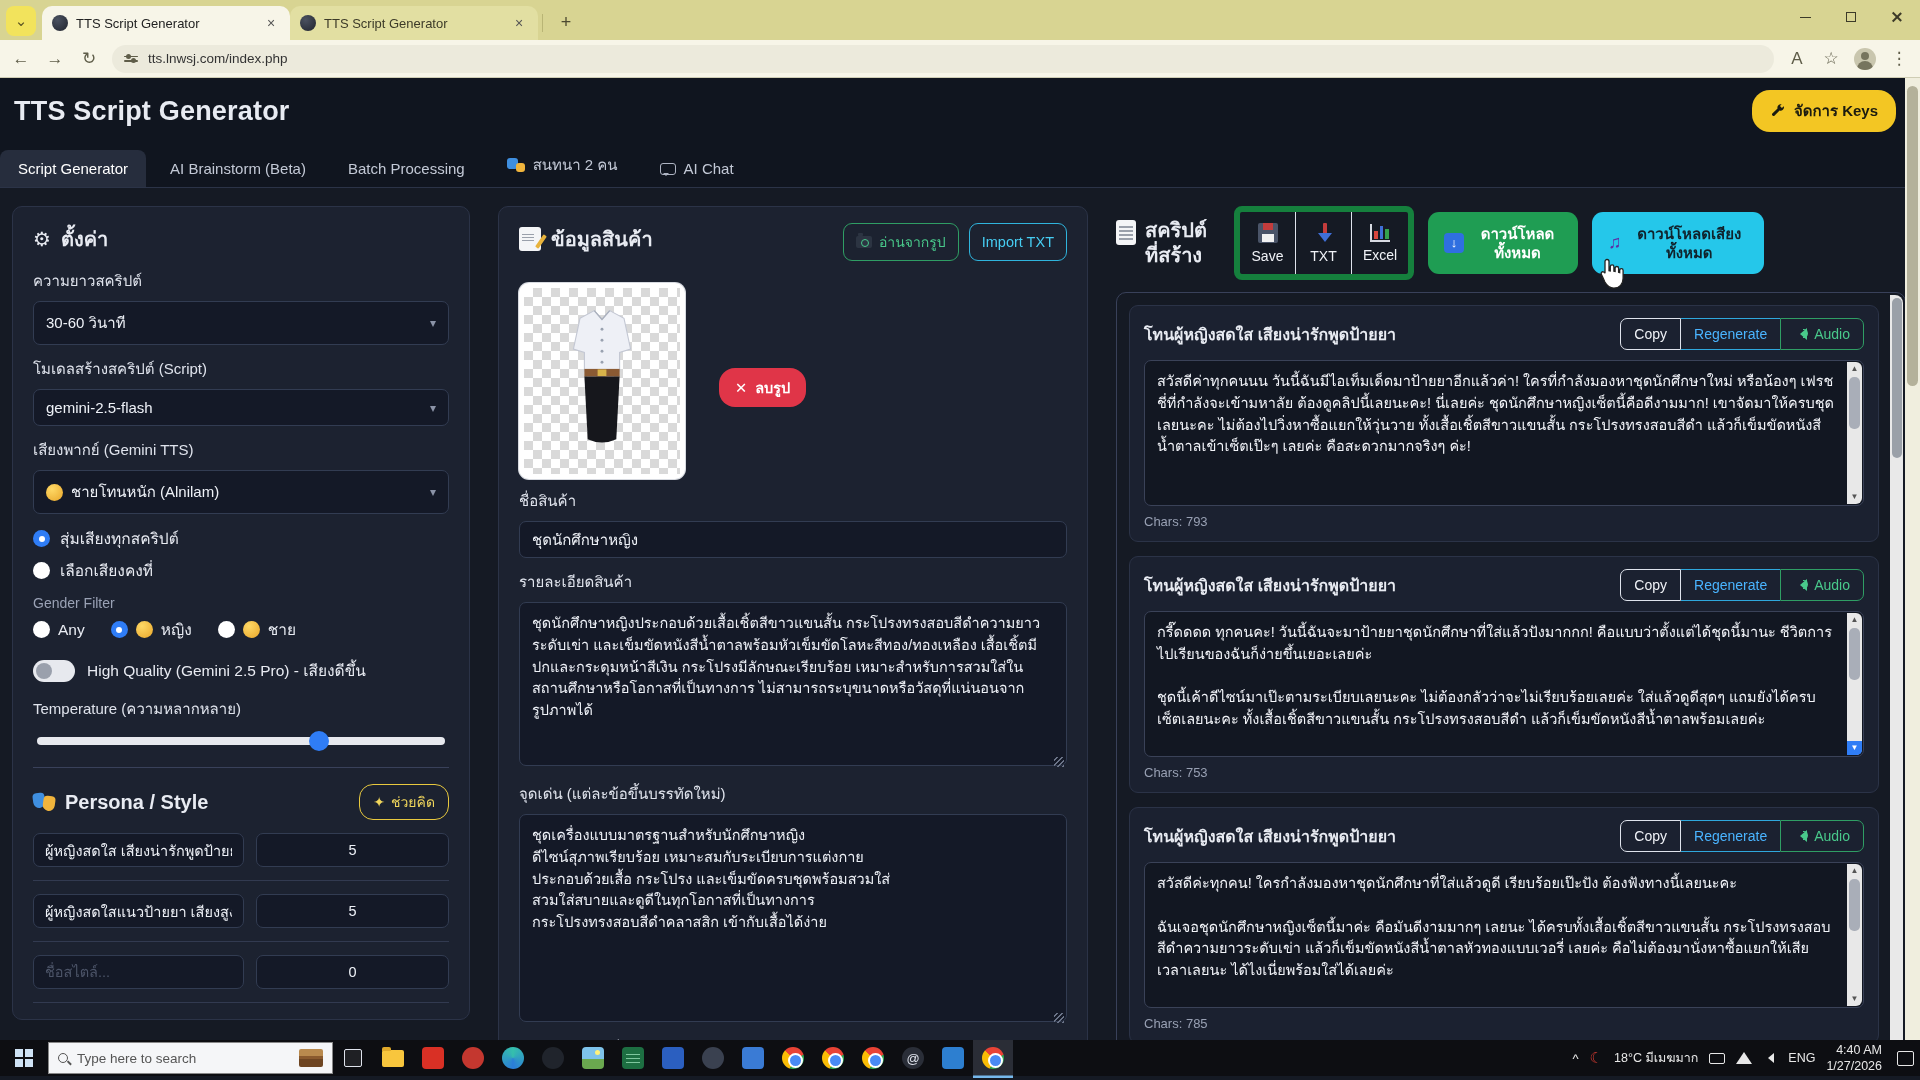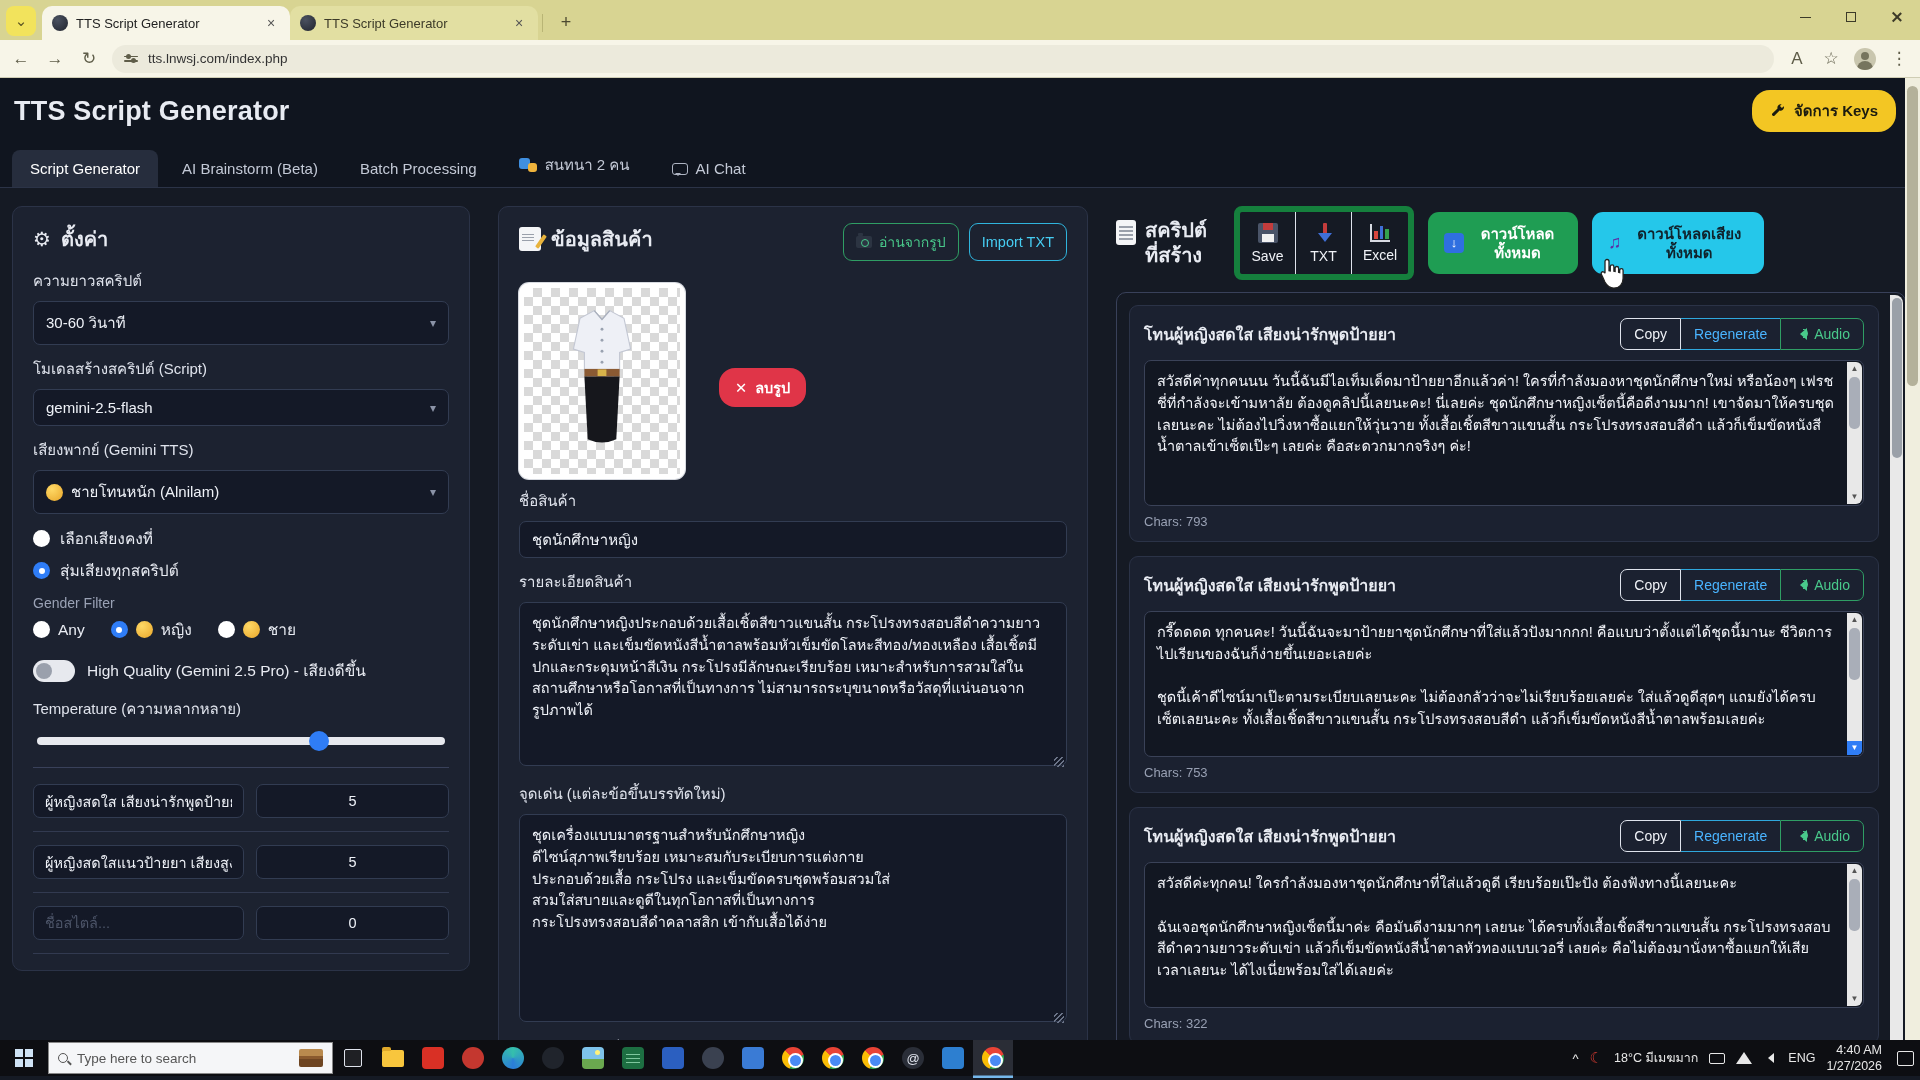--- a/index.html
+++ b/index.html
@@ -35,21 +35,21 @@
   .omni-spacer{flex:1}
   .avatar{width:22px;height:22px;border-radius:50%;background:#c9c6ae;position:relative;overflow:hidden}
   .avatar::before{content:"";position:absolute;left:7px;top:4px;width:8px;height:8px;border-radius:50%;background:#76745e}
   .avatar::after{content:"";position:absolute;left:3px;top:13px;width:16px;height:10px;border-radius:8px 8px 0 0;background:#76745e}
 
   
   .page{position:relative;height:962px;background:#151a24;color:#e8ebf2;overflow:hidden}
   .app-header{height:66px;display:flex;align-items:center;justify-content:space-between;padding:0 24px 0 14px;background:#10151f}
   .app-title{font-size:27px;font-weight:bold;letter-spacing:.2px}
   .keys-btn{display:flex;align-items:center;gap:8px;background:#f3c623;border:none;border-radius:18px;padding:9px 18px;font-size:15px;font-weight:bold;color:#1b1b10;cursor:pointer}
-  .nav{display:flex;align-items:flex-end;gap:6px;padding:0 12px;background:#10151f;border-bottom:1px solid #2b3347;height:44px}
+  .nav{display:flex;align-items:flex-end;gap:6px;padding:0 0;background:#10151f;border-bottom:1px solid #2b3347;height:44px}
   .nav-item{padding:10px 18px;font-size:15px;color:#c3c9d6;cursor:pointer;display:flex;align-items:center;gap:8px;white-space:nowrap}
   .nav-item.active{background:#262d3d;color:#fff;border-radius:8px 8px 0 0}
   .ppl-ic{position:relative;width:18px;height:14px;display:inline-block}
   .ppl-ic::before{content:"";position:absolute;left:0;top:0;width:11px;height:11px;border-radius:3px;background:#3f8fe0}
   .ppl-ic::after{content:"";position:absolute;right:0;bottom:0;width:9px;height:9px;border-radius:3px;background:#f0b43c}
   .chat-ic{width:16px;height:12px;border:1.5px solid #aeb4c2;border-radius:3px;position:relative;display:inline-block}
   .chat-ic::after{content:"";position:absolute;left:2px;bottom:-5px;border:3px solid transparent;border-top-color:#aeb4c2}
 
   .content{display:flex;gap:28px;padding:18px 14px 0 12px;align-items:flex-start}
 
@@ -315,26 +315,26 @@
         <div class="field">
           <span class="lbl">เสียงพากย์ (Gemini TTS)</span>
           <div class="select">
               <span class="emoji-dot"></span>
               <span>ชายโทนหนัก (Alnilam)</span>
               <span class="caret">▾</span>
             </div>
         </div>
 
         <div class="radio-row">
+            <span class="radio checked"></span>
+            <span>สุ่มเสียงทุกสคริปต์</span>
+          </div>
+        <div class="radio-row">
             <span class="radio"></span>
             <span>เลือกเสียงคงที่</span>
-          </div>
-        <div class="radio-row">
-            <span class="radio checked"></span>
-            <span>สุ่มเสียงทุกสคริปต์</span>
           </div>
 
         <div class="gender-lbl">Gender Filter</div>
         <div class="gender-row">
           <span class="g-item">
               <span class="radio"></span>
               <span>Any</span>
             </span>
           <span class="g-item">
               <span class="radio checked"></span>
@@ -353,20 +353,30 @@
           <span>High Quality (Gemini 2.5 Pro) - เสียงดีขึ้น</span>
         </div>
 
         <span class="lbl">Temperature (ความหลากหลาย)</span>
         <div class="slider">
           <span class="thumb" style="left: 69%;"></span>
         </div>
 
         <div class="hr"></div>
 
+        <div class="persona-head">
+          <div class="sec-head" style="margin-bottom:0">
+              <span class="masks"></span>
+              <span>Persona / Style</span>
+            </div>
+          <button class="help-btn">
+              <span class="sparkle">✦</span>
+              <span>ช่วยคิด</span>
+            </button>
+        </div>
 
         <div class="persona-row">
           <input type="text" value="ผู้หญิงสดใส เสียงน่ารักพูดป้ายยา" style="">
           <input type="text" class="pnum" value="5" style="">
         </div>
         <div class="persona-row">
           <input type="text" value="ผู้หญิงสดใสแนวป้ายยา เสียงสูง" style="">
           <input type="text" class="pnum" value="5" style="">
         </div>
         <div class="persona-row">
@@ -550,21 +560,21 @@
             <div class="script-box" style="height:146px">
               <textarea readonly="" style="">สวัสดีค่ะทุกคน! ใครกำลังมองหาชุดนักศึกษาที่ใส่แล้วดูดี เรียบร้อยเป๊ะปัง ต้องฟังทางนี้เลยนะคะ
 
 ฉันเจอชุดนักศึกษาหญิงเซ็ตนี้มาค่ะ คือมันดีงามมากๆ เลยนะ ได้ครบทั้งเสื้อเชิ้ตสีขาวแขนสั้น กระโปรงทรงสอบสีดำความยาวระดับเข่า แล้วก็เข็มขัดหนังสีน้ำตาลหัวทองแบบเวอรี่ เลยค่ะ คือไม่ต้องมานั่งหาซื้อแยกให้เสียเวลาเลยนะ ได้ไงเนี่ยพร้อมใส่ได้เลยค่ะ</textarea>
               <div class="vscroll">
                   <span class="arr up">▲</span>
                   <span class="thumb"></span>
                   <span class="arr dn">▼</span>
                 </div>
             </div>
-            <div class="chars">Chars: 322</div>
+            <div class="chars">Chars: 785</div>
           </div>
 
           <div class="inner-scroll">
               <span class="thumb"></span>
             </div>
         </div>
       </section>
 
     </div>
 

